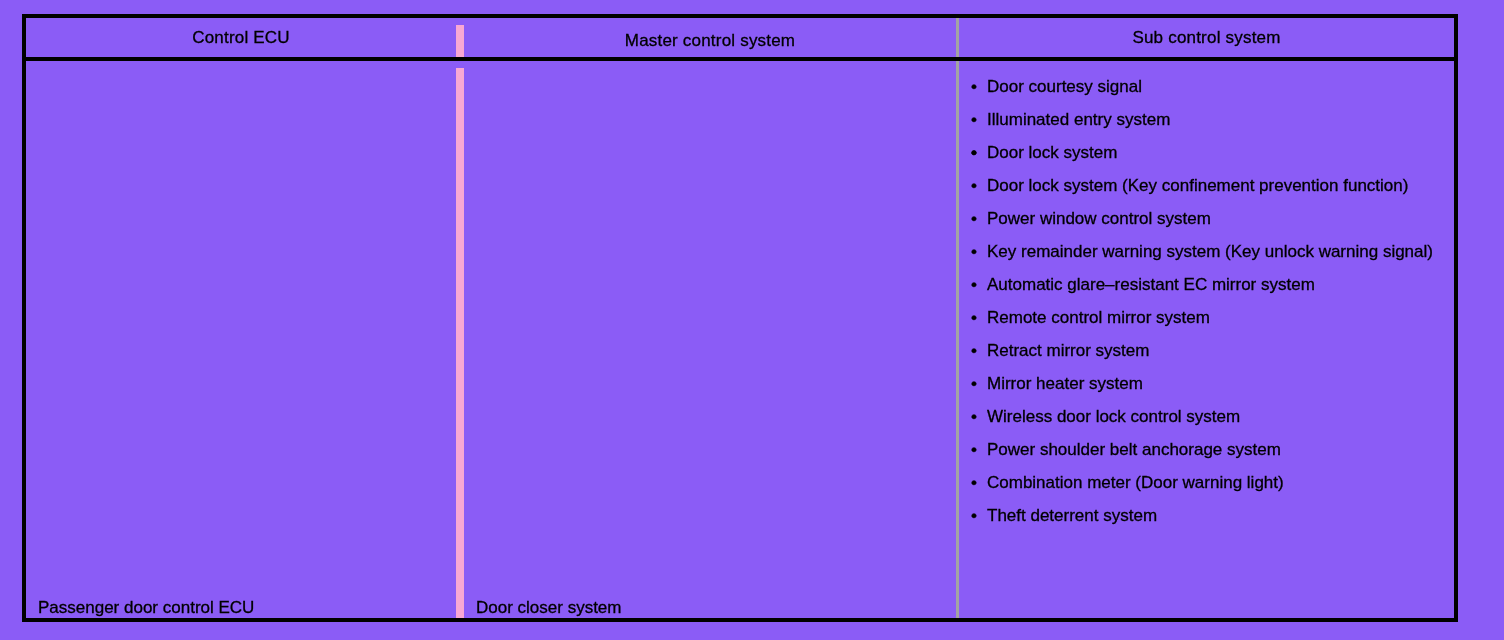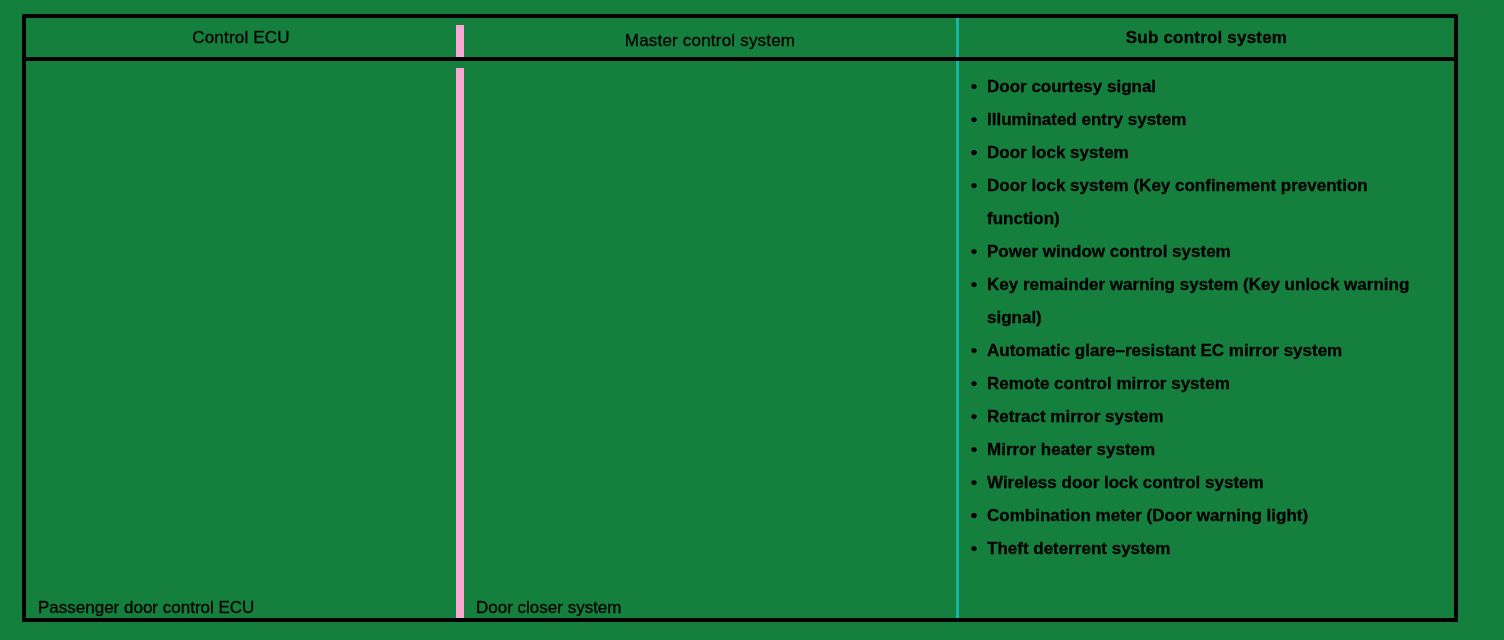--- a/index.html
+++ b/index.html
@@ -6,21 +6,21 @@
     margin: 0;
     padding: 0;
     background: #ffffff;
     font-family: "Liberation Sans", sans-serif;
     color: #000000;
   }
   .page {
     position: relative;
     width: 1504px;
     height: 640px;
-    background: #15803d;
+    background: #8b5cf6;
     overflow: hidden;
   }
   .ecu-table {
     position: absolute;
     left: 22px;
     top: 14px;
     width: 1436px;
     height: 608px;
     border: 4px solid #000000;
     box-sizing: border-box;
@@ -32,21 +32,21 @@
     display: flex;
     flex: 0 0 39px;
     border-bottom: 4px solid #000000;
   }
   .tbody {
     display: flex;
     flex: 1 1 auto;
   }
   .col1 { flex: 0 0 430px; box-sizing: border-box; }
   .col2 { flex: 0 0 500px; box-sizing: border-box; border-left: 8px solid #f9a8d4; margin-top: 7px; }
-  .col3 { flex: 1 1 auto;  box-sizing: border-box; border-left: 3px solid #14b8a6; font-weight: bold; }
+  .col3 { flex: 1 1 auto;  box-sizing: border-box; border-left: 3px solid #a3a3a3; }
   .th {
     display: flex;
     align-items: center;
     justify-content: center;
     font-size: 17px;
     letter-spacing: 0.2px;
   }
   .td {
     font-size: 17px;
   }
@@ -152,20 +152,21 @@
               <span class="item-text">Mirror heater system</span>
             </li>
 
             <li>
               <span class="bullet">•</span>
               <span class="item-text">Wireless door lock control system</span>
             </li>
 
             <li>
               <span class="bullet">•</span>
+              <span class="item-text">Power shoulder belt anchorage system</span>
             </li>
 
             <li>
               <span class="bullet">•</span>
               <span class="item-text">Combination meter (Door warning light)</span>
             </li>
 
             <li>
               <span class="bullet">•</span>
               <span class="item-text">Theft deterrent system</span>

